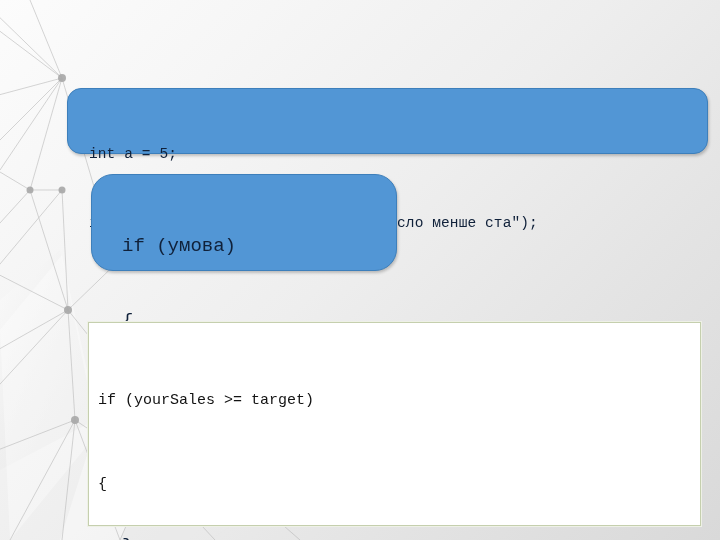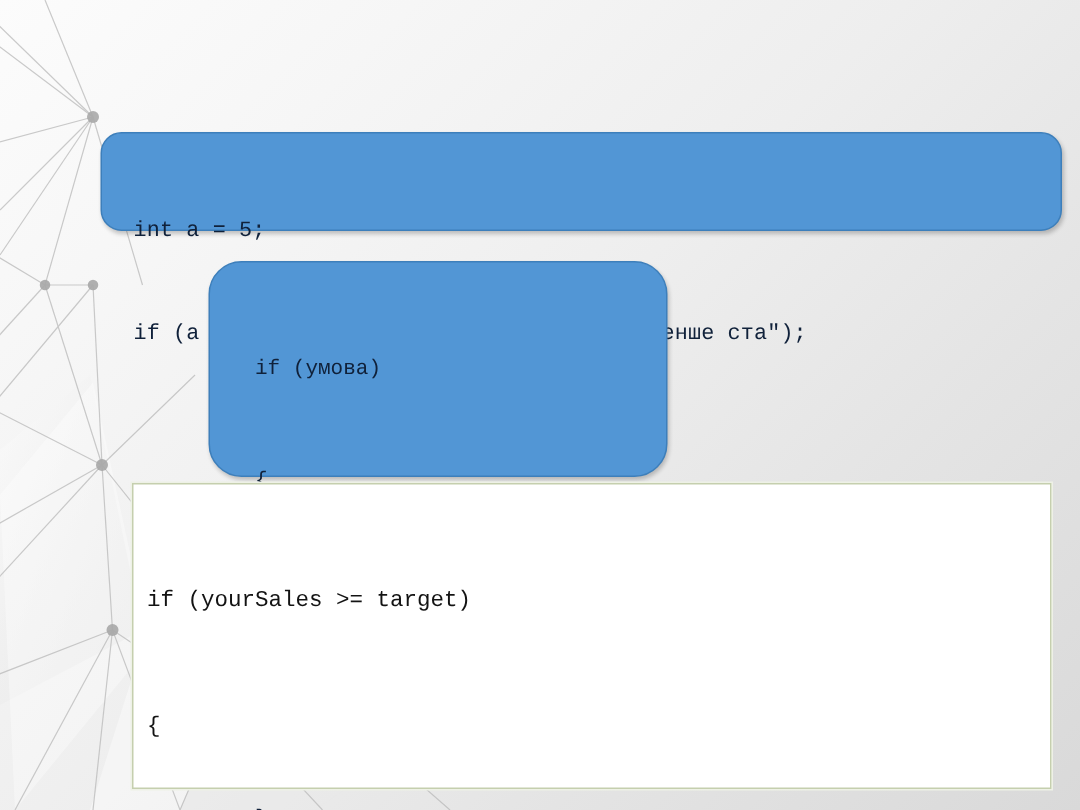--- a/index.html
+++ b/index.html
@@ -79,26 +79,25 @@
     padding: 8px 0 0 21px;
     font-size: 14.5px;
     line-height: 23px;
     letter-spacing: 0.1px;
   }
 
   #code-block-2 {
     left: 91px;
     top: 174px;
     width: 306px;
-    height: 144px;
+    height: 97px;
     padding: 9px 0 0 30px;
     border-radius: 22px;
-    font-size: 14px;
+    font-size: 19px;
     line-height: 25px;
-    margin-left: 48px;
   }
 
   #code-block-3 {
     left: 88px;
     top: 322px;
     width: 613px;
     height: 204px;
     padding: 8px 0 0 9px;
     font-size: 15px;
     line-height: 28px;

